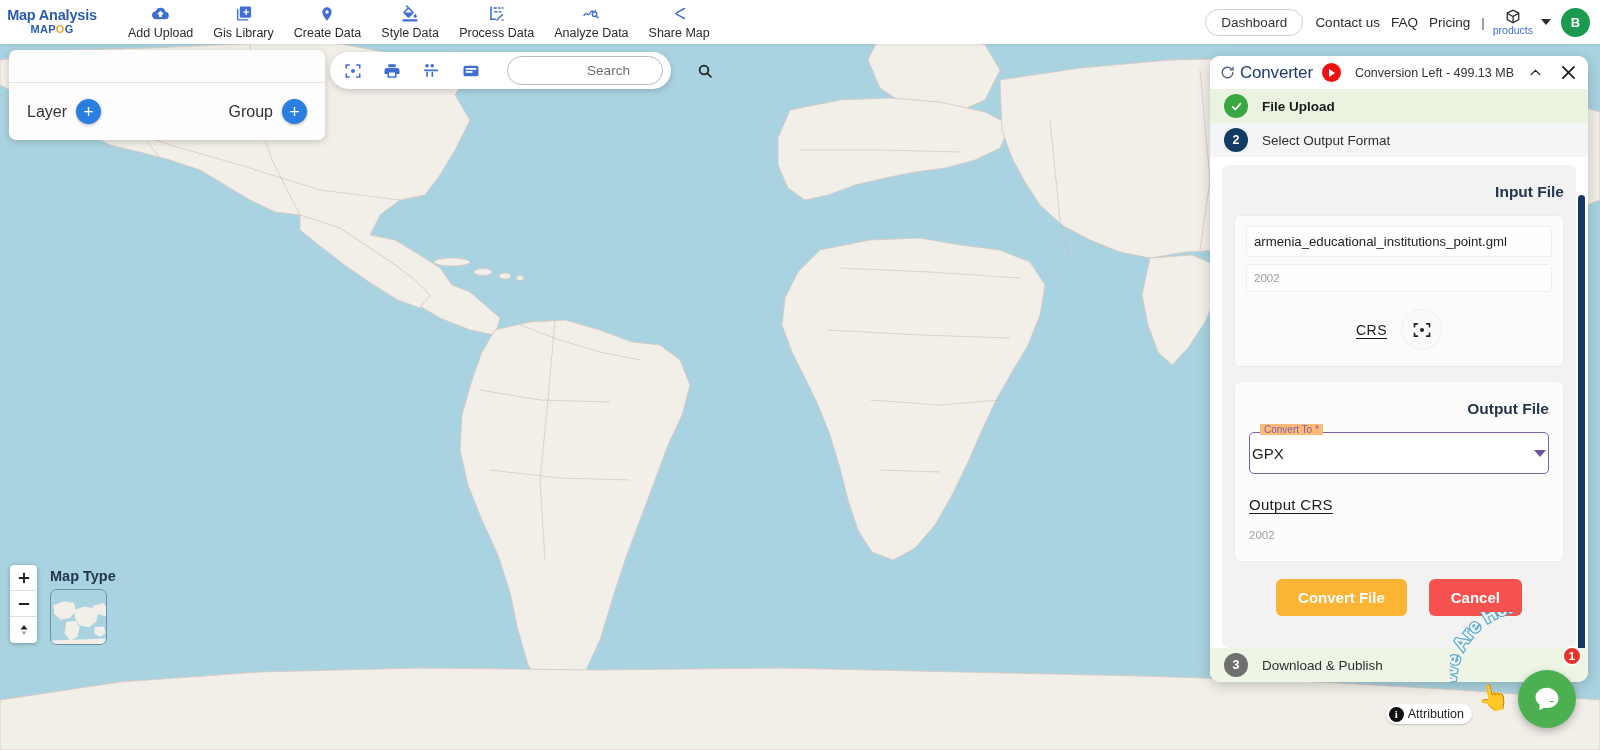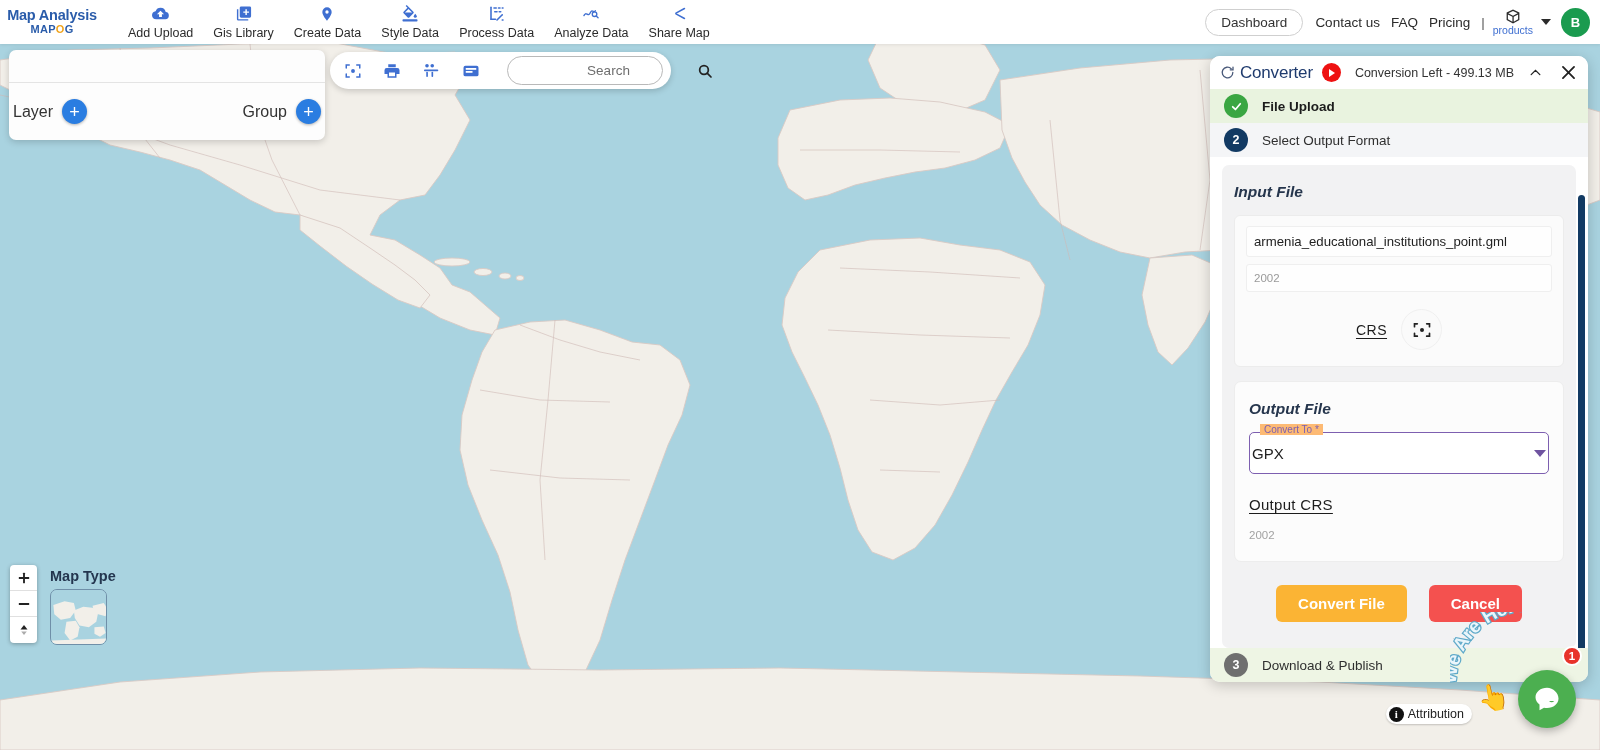--- a/index.html
+++ b/index.html
@@ -79,21 +79,21 @@
 
   
   .layer-panel {
     position: absolute; top: 50px; left: 9px; width: 316px;
     background: #fdfdfd; border-radius: 7px;
     box-shadow: 0 2px 7px rgba(0,0,0,0.18);
     z-index: 40; overflow: hidden;
   }
   .layer-panel-top { height: 33px; border-bottom: 1px solid #e4e4e4; }
   .layer-panel-row {
-    height: 57px; display: flex; align-items: center; padding: 0 4px;
+    height: 57px; display: flex; align-items: center; padding: 0 18px;
   }
   .lp-group { display: flex; align-items: center; gap: 9px; cursor: pointer; }
   .lp-label { font-size: 16px; color: #333; }
   .lp-plus {
     width: 25px; height: 25px; border-radius: 50%; background: #2a7de1;
     color: #fff; font-size: 18px; line-height: 1;
     display: flex; align-items: center; justify-content: center;
     box-shadow: 0 1px 3px rgba(0,0,0,0.3);
   }
   .lp-spacer { flex: 1; }
@@ -219,23 +219,22 @@
 
   .conv-body {
     flex: 1; background: #fff; position: relative; overflow: hidden;
     padding: 8px 12px 0 12px;
   }
   .conv-card {
     background: #f2f2f3; border-radius: 7px; padding: 12px 12px 18px 12px;
     height: 100%;
   }
   .sec-title {
-    text-align: left; font-size: 15.5px; font-weight: bold; color: #26364d;
+    text-align: right; font-size: 15.5px; font-weight: bold; color: #26364d;
     margin: 6px 0 14px 0;
-    font-style: italic;
   }
   .inner-white {
     background: #fbfbfb; border-radius: 6px; padding: 10px 11px 16px 11px;
     border: 1px solid #ececec;
   }
   .file-line {
     background: #fefefe; border: 1px solid #efefef; border-radius: 3px;
     font-size: 13.2px; color: #222; padding: 7px 7px;
     white-space: nowrap; overflow: hidden;
   }
@@ -274,21 +273,21 @@
     margin-left: auto; width: 0; height: 0;
     border-left: 6px solid transparent; border-right: 6px solid transparent;
     border-top: 7px solid #6f54a0;
   }
   .out-crs {
     font-size: 15px; color: #1c1c1c; text-decoration: underline;
     text-underline-offset: 3px; margin-top: 22px; cursor: pointer; letter-spacing: 0.3px;
   }
   .out-crs-val { font-size: 11.5px; color: #a2a2a2; margin-top: 16px; }
 
-  .btn-row { display: flex; justify-content: center; gap: 22px; margin-top: 23px; }
+  .btn-row { display: flex; justify-content: center; gap: 22px; margin-top: 17px; }
   .btn {
     border: none; border-radius: 6px; padding: 10px 22px;
     font-size: 15px; font-weight: bold; color: #fff; cursor: pointer;
     font-family: "Liberation Sans", sans-serif;
   }
   .btn-convert { background: #fbb434; }
   .btn-cancel { background: #f4514f; }
 
   .conv-scroll {
     position: absolute; right: 3px; top: 38px; width: 7px; height: 586px;

